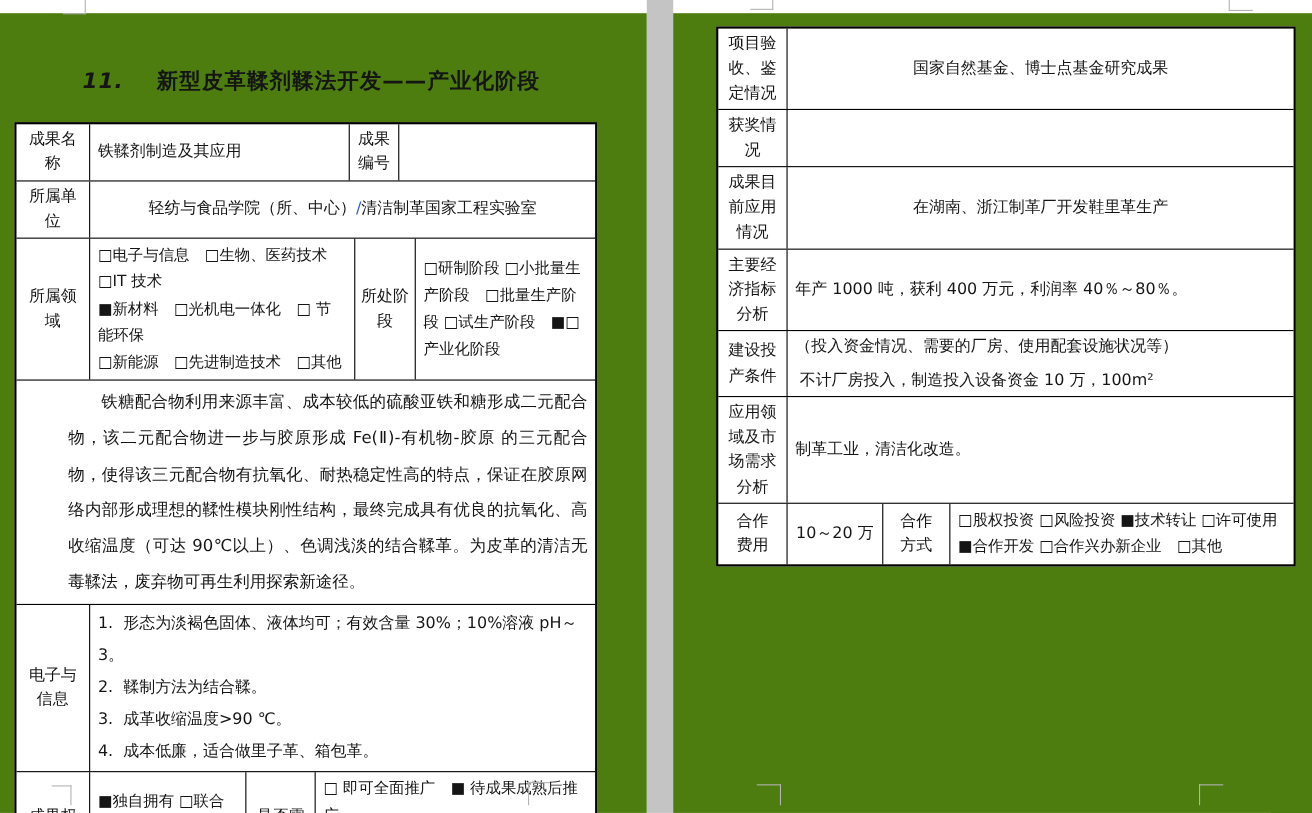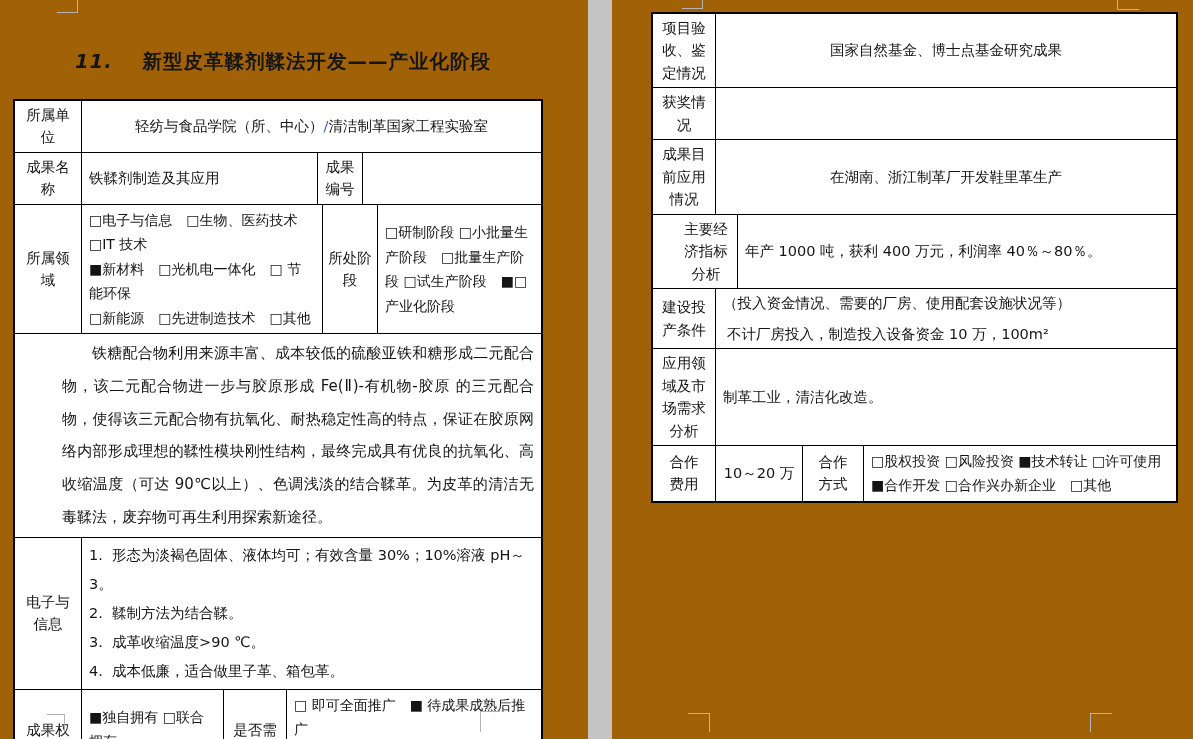--- a/index.html
+++ b/index.html
@@ -1,20 +1,20 @@
 <!DOCTYPE html>
 <html><head>
 <meta charset="utf-8">
 <style>
   * { box-sizing: border-box; margin: 0; padding: 0; }
   html, body { background: #ffffff; }
   body { font-family: "DejaVu Sans", "Liberation Sans", sans-serif; color: #151515; }
   .screen { position: relative; width: 1193px; height: 739px; overflow: hidden; background: #ffffff; }
 
-  .page { position: absolute; top: 0; bottom: 0; background: #a16207; }
+  .page { position: absolute; top: 12px; bottom: 0; background: #4d7c0f; }
   .page-left  { left: 0;   width: 588px; }
   .page-right { left: 612px; width: 581px; }
   .page-gap { position: absolute; top: 0; bottom: 0; left: 588px; width: 24px; background: #c4c4c4; }
 
   .doc-title { position: absolute; top: 48px; left: 75px; font-size: 19.5px; font-weight: bold; letter-spacing: 1px; white-space: nowrap; }
   .doc-title .num { margin-right: 30px; font-style: italic; }
 
   .tbl { position: absolute; background: #fff; border: 2px solid #000; display: flex; flex-direction: column; }
   .tbl-left  { left: 13px; top: 99px;  width: 530px; }
   .tbl-right { left: 39px; top: 12px;  width: 527px; }
@@ -41,21 +41,21 @@
   .w-r6l2 { flex: 0 0 63px; padding: 3px 5px; }
   
   .w-rlab { flex: 0 0 62px; padding: 3px 5px; }
   .w-fee { flex: 0 0 87px; text-align: center; }
   .w-coop { flex: 0 0 61px; padding: 3px 5px; }
 
   
   .h-r1 { min-height: 46px; } .h-r2 { min-height: 38px; } .h-r3 { min-height: 54px; }
   .h-r4 { min-height: 166px; } .h-r5 { min-height: 116px; } .h-r6 { min-height: 40px; }
   .h-q1 { min-height: 48px; } .h-q2 { min-height: 40px; } .h-q3 { min-height: 50px; }
-  .h-q4 { min-height: 74px; padding-left: 22px; } .h-q5 { min-height: 58px; } .h-q6 { min-height: 74px; }
+  .h-q4 { min-height: 74px; } .h-q5 { min-height: 58px; } .h-q6 { min-height: 74px; }
   .h-q7 { min-height: 44px; }
 
   
   .mark { position: absolute; }
   .m1 { left: 57px;  top: 0;     width: 21px; height: 13px; border-right: 1px solid #b3b3b3; border-bottom: 1px solid #b3b3b3; }
   .m2 { left: 47px;  top: 714px; width: 18px; height: 18px; border-top: 1px solid #b3b3b3; border-right: 1px solid #b3b3b3; }
   .m3 { left: 480px; top: 711px; width: 20px; height: 21px; border-top: 1px solid #b3b3b3; border-left: 1px solid #b3b3b3; }
   .m4 { left: 682px; top: 0;     width: 21px; height: 9px;  border-right: 1px solid #b3b3b3; border-bottom: 1px solid #b3b3b3; }
   .m5 { left: 1117px;top: 0;     width: 22px; height: 10px; border-left: 1px solid #b3b3b3; border-bottom: 1px solid #b3b3b3; }
   .m6 { left: 688px; top: 713px; width: 22px; height: 19px; border-top: 1px solid #b3b3b3; border-right: 1px solid #b3b3b3; }
@@ -66,34 +66,34 @@
 
 <div class="screen">
 
   <div class="page page-left">
     <div class="doc-title">
       <span class="num">11.</span><span>新型皮革鞣剂鞣法开发——产业化阶段</span>
     </div>
 
     <div class="tbl tbl-left">
 
+      <div class="tr h-r1">
+        <div class="td lbl w-lab">成果名称</div>
+        <div class="td w-r1v">铁鞣剂制造及其应用</div>
+        <div class="td lbl w-r1l2">成果编号</div>
+        <div class="td fill"></div>
+      </div>
+
       <div class="tr h-r2">
         <div class="td lbl w-lab">所属单位</div>
         <div class="td fill center">
           <div>
             <span>轻纺与食品学院（所、中心）</span><span class="slash-blue">/</span><span>清洁制革国家工程实验室</span>
           </div>
         </div>
-      </div>
-
-      <div class="tr h-r1">
-        <div class="td lbl w-lab">成果名称</div>
-        <div class="td w-r1v">铁鞣剂制造及其应用</div>
-        <div class="td lbl w-r1l2">成果编号</div>
-        <div class="td fill"></div>
       </div>
 
       <div class="tr h-r3">
         <div class="td lbl w-lab">所属领域</div>
         <div class="td w-r3v cb multiline">□电子与信息　□生物、医药技术 □IT 技术
 ■新材料　□光机电一体化　□ 节能环保
 □新能源　□先进制造技术　□其他</div>
         <div class="td lbl w-r3l2">所处阶段</div>
         <div class="td fill cb multiline">□研制阶段 □小批量生产阶段　□批量生产阶段 □试生产阶段　■□产业化阶段</div>
       </div>

